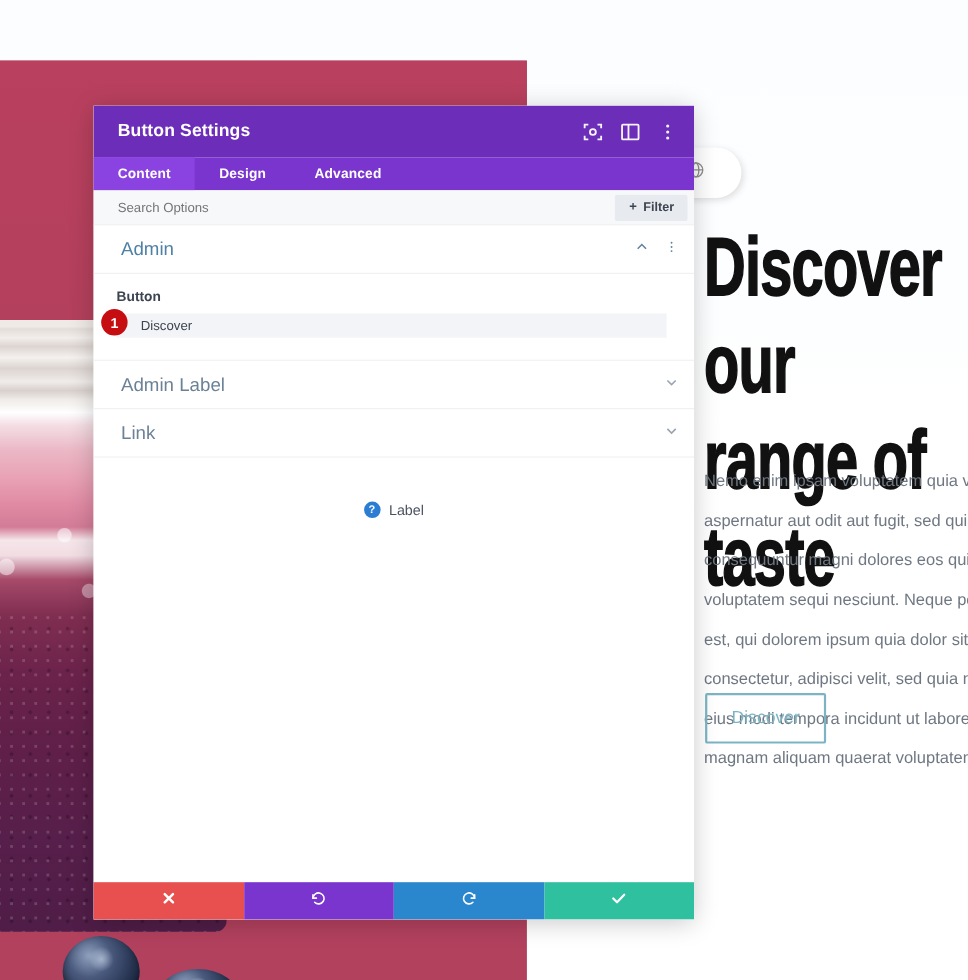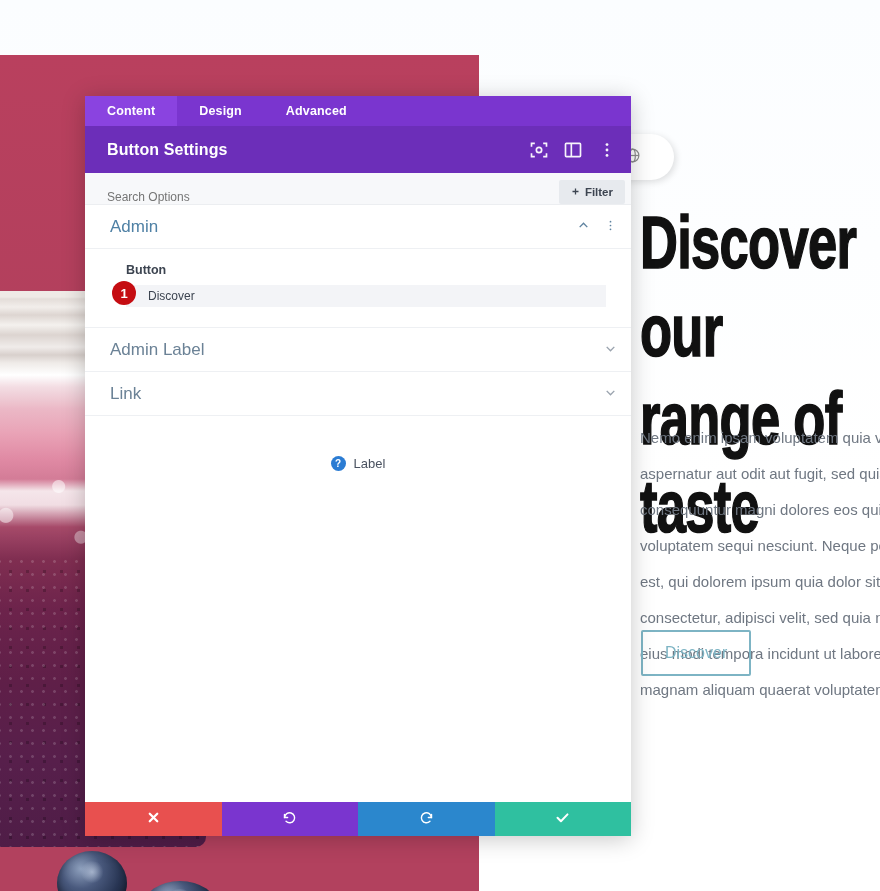--- a/index.html
+++ b/index.html
@@ -170,21 +170,21 @@
   #tabbar { height:30px; background:#7a35cf; display:flex; flex:0 0 auto; }
   .tab {
     padding:0 22px; height:30px; display:flex; align-items:center;
     color:#ffffff; font-size:12.5px; font-weight:700; cursor:pointer;
     letter-spacing:.15px;
   }
   .tab.active { background:#8a43e0; }
 
   #searchbar {
     height:32px; background:#f7f8fa; border-bottom:1px solid #eceef1;
-    display:flex; align-items:flex-end; padding:0 6px 0 22px; flex:0 0 auto;
+    display:flex; align-items:center; padding:0 6px 0 22px; flex:0 0 auto;
   }
   #search-input {
     border:none; outline:none; background:transparent;
     font-size:12px; color:#96a0ad; flex:1;
     font-family:"Liberation Sans", sans-serif;
   }
   #filter-btn {
     background:#e7eaee; color:#3d4551; border:none;
     font-size:11.5px; font-weight:700; padding:6px 12px; border-radius:2px;
     display:flex; align-items:center; gap:5px; cursor:pointer;
@@ -194,21 +194,21 @@
   #modal-body { flex:1 1 auto; overflow:hidden; background:#ffffff; }
 
   .section-head {
     height:44px; display:flex; align-items:center;
     padding:0 14px 0 25px; border-bottom:1px solid #eef0f3;
   }
   .section-title { font-size:17px; color:#6b8296; }
   .section-title.open { color:#4f81a5; }
   .section-head .tools { margin-left:auto; display:flex; align-items:center; gap:14px; }
 
-  #text-fields { padding: 14px 25px 20px 41px; border-bottom:1px solid #eef0f3; }
+  #text-fields { padding: 14px 25px 20px 21px; border-bottom:1px solid #eef0f3; }
   .field-label { font-size:12.5px; color:#3c4450; font-weight:700; margin-bottom:8px; }
   .field-row { position:relative; }
   #button-text-input {
     width:100%; height:22px;
     background:#f3f4f7; border:none; outline:none;
     font-size:12px; color:#3c4450; padding:0 10px 0 22px;
     font-family:"Liberation Sans", sans-serif;
   }
   #step-badge {
     position:absolute; left:-14px; top:-4px;
@@ -265,26 +265,20 @@
       <svg width="17" height="17" viewBox="0 0 24 24" fill="none" stroke="#8d8d8d" stroke-width="1.7">
         <circle cx="12" cy="12" r="9"></circle>
         <ellipse cx="12" cy="12" rx="4" ry="9"></ellipse>
         <path d="M3 12h18"></path>
       </svg>
     </span>
   </div>
 
   <div id="modal">
 
-    <div id="tabbar">
-      <div class="tab active">Content</div>
-      <div class="tab">Design</div>
-      <div class="tab">Advanced</div>
-    </div>
-
     <div id="modal-header">
       <div id="modal-title">Button Settings</div>
       <div id="header-icons">
         <span class="hicon">
           <svg viewBox="0 0 24 24" fill="none" stroke="#ffffff" stroke-width="2">
             <path d="M3 8V4h4M21 8V4h-4M3 16v4h4M21 16v4h-4"></path>
             <circle cx="12" cy="12" r="3.2"></circle>
           </svg>
         </span>
         <span class="hicon">
@@ -294,20 +288,26 @@
           </svg>
         </span>
         <span class="hicon">
           <svg viewBox="0 0 24 24" fill="#ffffff">
             <circle cx="12" cy="5.5" r="1.7"></circle>
               <circle cx="12" cy="12" r="1.7"></circle>
               <circle cx="12" cy="18.5" r="1.7"></circle>
           </svg>
         </span>
       </div>
+    </div>
+
+    <div id="tabbar">
+      <div class="tab active">Content</div>
+      <div class="tab">Design</div>
+      <div class="tab">Advanced</div>
     </div>
 
     <div id="searchbar">
       <input id="search-input" type="text" placeholder="Search Options" style="">
       <button id="filter-btn">
         <span>
           <svg width="9" height="9" viewBox="0 0 24 24" stroke="#3d4551" stroke-width="3.4" fill="none">
             <path d="M12 4v16M4 12h16"></path>
           </svg>
         </span>

